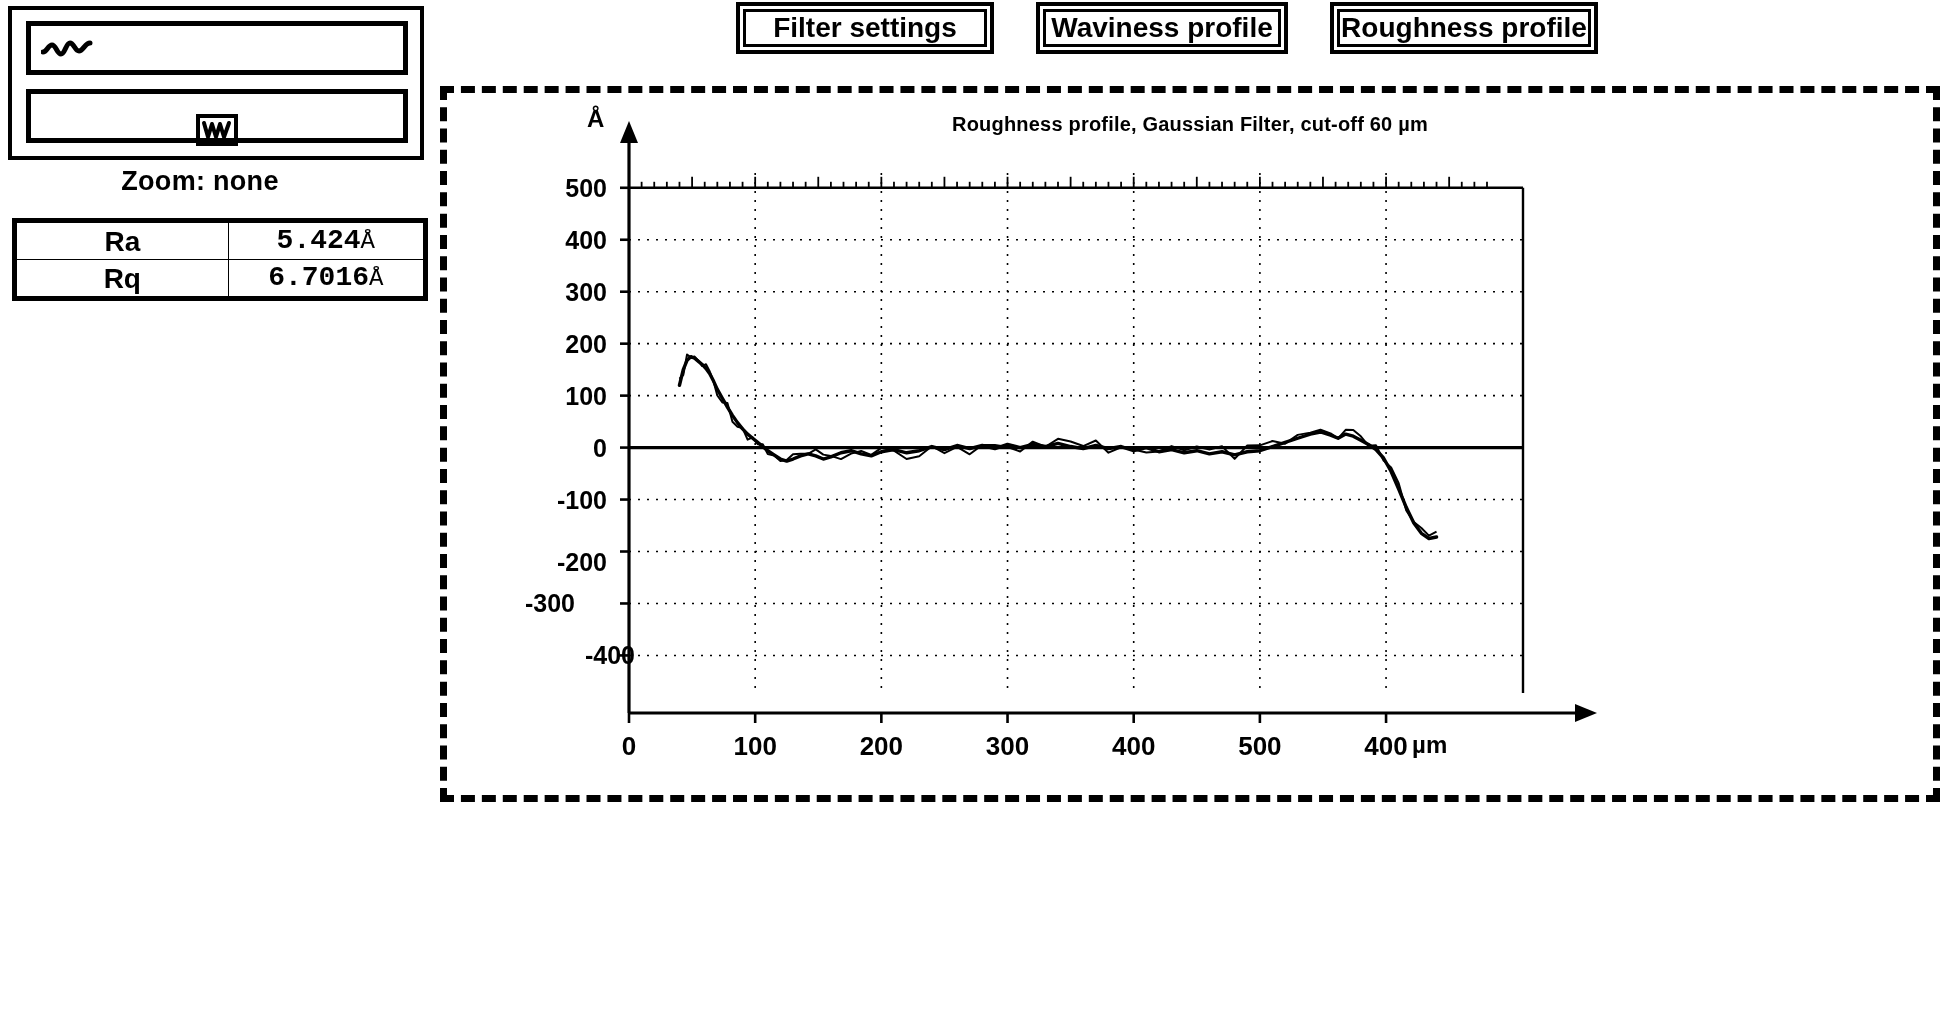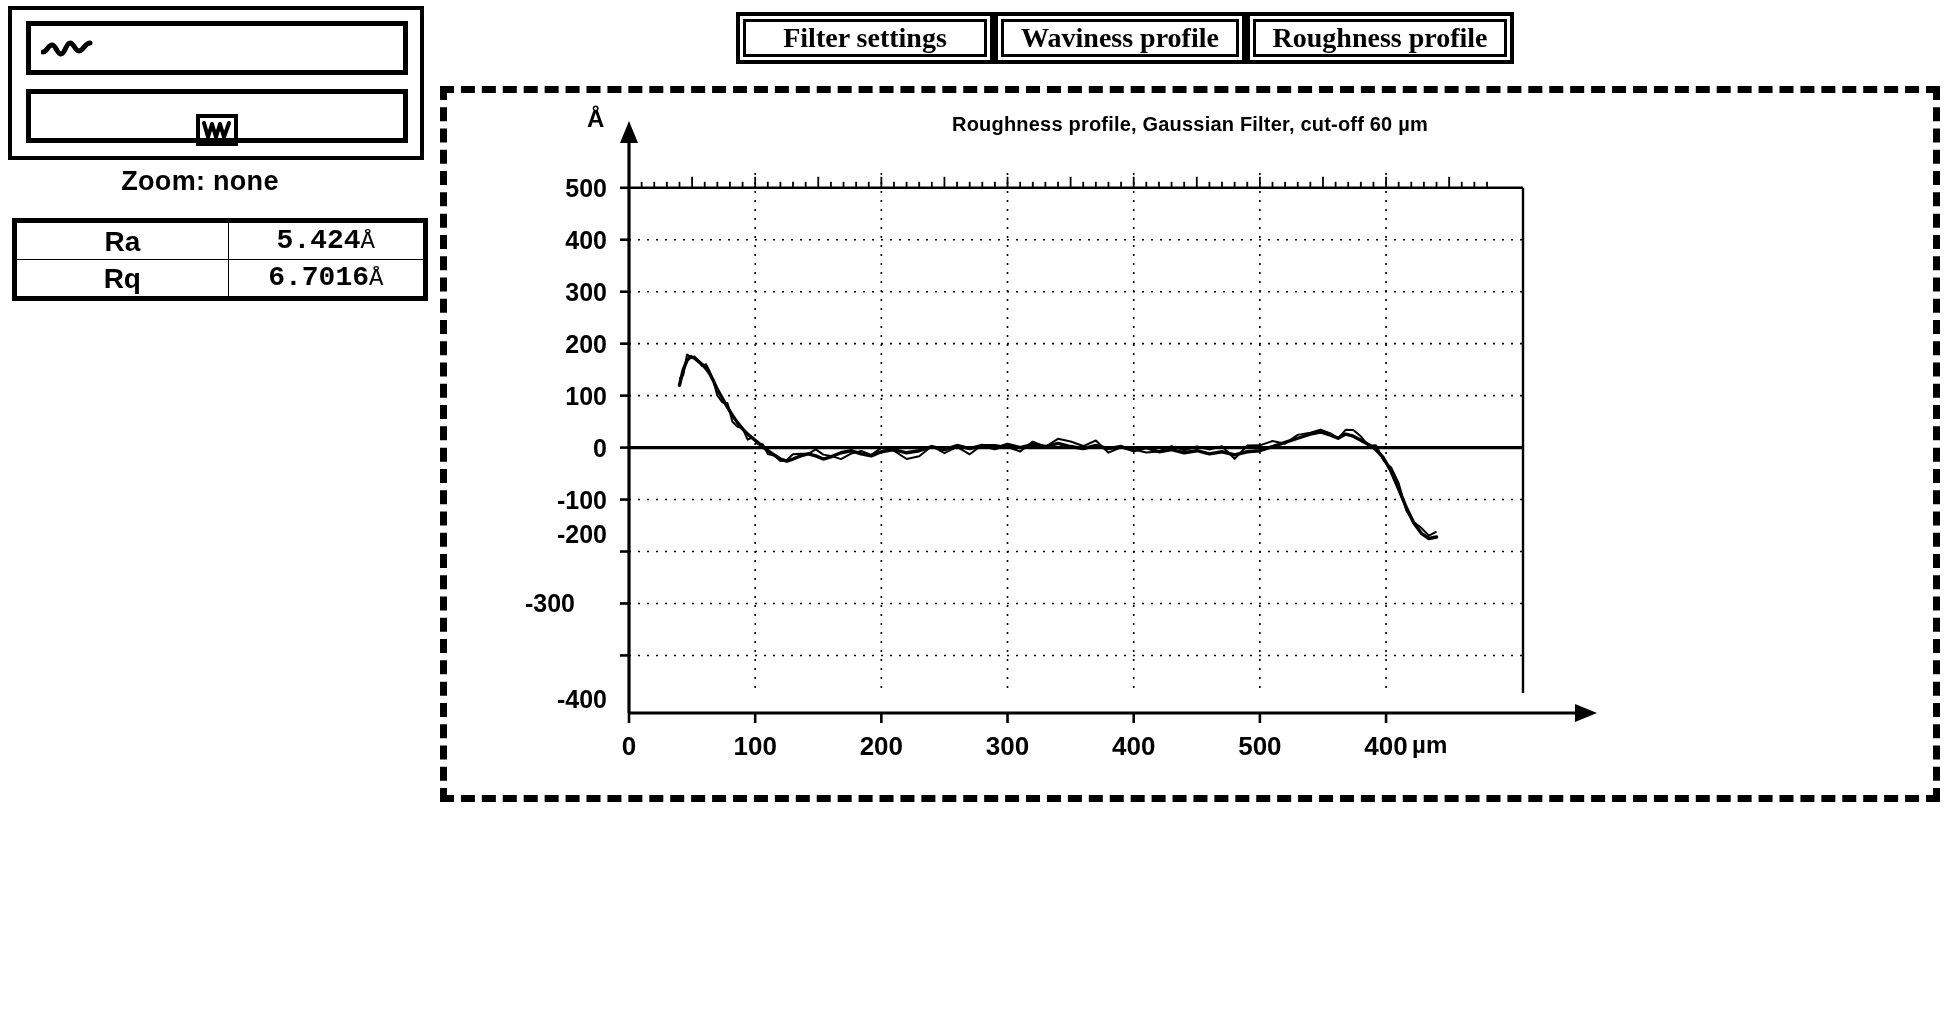--- a/index.html
+++ b/index.html
@@ -83,24 +83,24 @@
     line-height: 35px;
   }
   #stats-table td.param-name { width: 52%; }
   #stats-table td.param-value { width: 48%; font-family: Liberation Mono, monospace; }
   .unit { font-weight: normal; font-size: 24px; }
 
   
   #top-buttons {
     position: absolute;
     left: 736px;
-    top: 12px;
+    top: 2px;
     display: flex;
+    gap: 42px;
     align-items: flex-start;
-    font-family: Liberation Serif, serif;
   }
   .top-button {
     border: 4px solid #000;
     box-sizing: border-box;
     background: #fff;
     padding: 3px;
     height: 52px;
   }
   .top-button-inner {
     border: 3px solid #000;
@@ -348,23 +348,23 @@
           <polyline points="50.47,218.24 54.26,202.65 58.04,193.29 61.83,189.66 65.61,191.22 69.40,194.33 73.18,197.45 76.97,201.61 80.75,206.80 84.54,214.08 88.32,222.39 93.37,231.23 98.42,240.06 103.46,248.37 108.51,255.65 113.56,261.88 118.61,267.08 123.65,271.24 128.70,275.39 133.75,279.55 138.79,283.71 145.10,287.86 151.41,292.02 157.72,294.10 164.03,292.02 171.60,288.90 179.17,286.82 186.74,288.90 194.31,292.02 201.88,289.94 211.98,285.78 222.07,283.71 232.16,286.82 242.26,288.90 252.35,284.75 264.97,282.67 277.59,285.78 290.21,283.71 302.82,279.55 315.44,282.67 328.06,278.51 340.68,281.63 353.29,278.51 365.91,281.63 378.53,277.47 391.15,280.59 403.76,277.47 416.38,279.55 429.00,276.43 441.62,279.55 454.24,281.63 466.85,278.51 479.47,281.63 492.09,279.55 504.71,283.71 517.32,280.59 529.94,284.75 542.56,282.67 555.18,285.78 567.79,283.71 580.41,286.82 593.03,284.75 605.65,287.86 618.26,284.75 630.88,283.71 643.50,279.55 656.12,275.39 668.74,271.24 681.35,267.08 691.45,265.00 701.54,268.12 709.11,271.24 716.68,267.08 724.25,269.16 731.82,273.31 739.39,277.47 746.96,282.67 754.54,290.98 762.11,304.49 769.68,322.16 777.25,340.34 784.82,355.93 792.39,366.32 799.96,371.52 807.53,369.96" fill="none" stroke="#000" stroke-width="3.4" stroke-linejoin="round" stroke-linecap="round"></polyline>
           <polyline points="50.47,211.74 54.26,208.13 58.04,187.54 61.83,190.41 65.61,189.57 69.40,193.73 73.18,199.09 76.97,197.26 80.75,204.58 84.54,214.59 88.32,228.52 93.37,235.40 98.42,235.89 103.46,254.81 108.51,259.76 113.56,261.13 118.61,272.63 123.65,270.38 128.70,277.27 133.75,277.24 138.79,287.09 145.10,288.59 151.41,294.11 157.72,293.05 164.03,287.28 171.60,286.70 179.17,286.76 186.74,282.41 194.31,287.62 201.88,288.90 211.98,292.09 222.07,286.61 232.16,284.04 242.26,287.84 252.35,280.85 264.97,283.65 277.59,292.04 290.21,289.17 302.82,279.16 315.44,286.15 328.06,279.77 340.68,287.27 353.29,277.90 365.91,277.93 378.53,280.00 391.15,284.44 403.76,274.65 416.38,279.73 429.00,271.78 441.62,274.54 454.24,279.06 466.85,273.52 479.47,285.68 492.09,280.25 504.71,282.47 517.32,285.44 529.94,284.42 542.56,279.09 555.18,283.31 567.79,279.48 580.41,282.53 593.03,279.31 605.65,291.90 618.26,278.46 630.88,278.35 643.50,274.06 656.12,276.66 668.74,267.87 681.35,265.62 691.45,262.77 701.54,266.40 709.11,271.33 716.68,262.83 724.25,263.03 731.82,269.29 739.39,278.70 746.96,278.17 754.54,293.49 762.11,300.38 769.68,316.23 777.25,343.38 784.82,355.04 792.39,360.99 799.96,368.63 807.53,364.68" fill="none" stroke="#000" stroke-width="2" stroke-linejoin="round"></polyline>
         </svg>
         <div class="ytick-label" style="top: 20.7843px; right: 880px;">500</div>
         <div class="ytick-label" style="top: 72.7451px; right: 880px;">400</div>
         <div class="ytick-label" style="top: 124.706px; right: 880px;">300</div>
         <div class="ytick-label" style="top: 176.667px; right: 880px;">200</div>
         <div class="ytick-label" style="top: 228.627px; right: 880px;">100</div>
         <div class="ytick-label" style="top: 280.588px; right: 880px;">0</div>
         <div class="ytick-label" style="top: 332.549px; right: 880px;">-100</div>
-        <div class="ytick-label" style="top: 367px; right: 880px;">-200</div>
+        <div class="ytick-label" style="top: 395px; right: 880px;">-200</div>
         <div class="ytick-label" style="top: 436.471px; right: 912px;">-300</div>
-        <div class="ytick-label" style="top: 488.431px; right: 880px; margin-top: 44px;">-400</div>
+        <div class="ytick-label" style="top: 488.431px; right: 852px;">-400</div>
         <div class="xtick-label" style="left: 0px; top: 564px;">0</div>
         <div class="xtick-label" style="left: 126.176px; top: 564px;">100</div>
         <div class="xtick-label" style="left: 252.353px; top: 564px;">200</div>
         <div class="xtick-label" style="left: 378.529px; top: 564px;">300</div>
         <div class="xtick-label" style="left: 504.706px; top: 564px;">400</div>
         <div class="xtick-label" style="left: 630.882px; top: 564px;">500</div>
         <div class="xtick-label" style="left: 757.059px; top: 564px;">400</div>
         <div class="unit-label" style="left: 783.059px; top: 564px;">µm</div>
         <div class="unit-label" style="left: -42px; top: -62px;">Å</div>
       </div>

